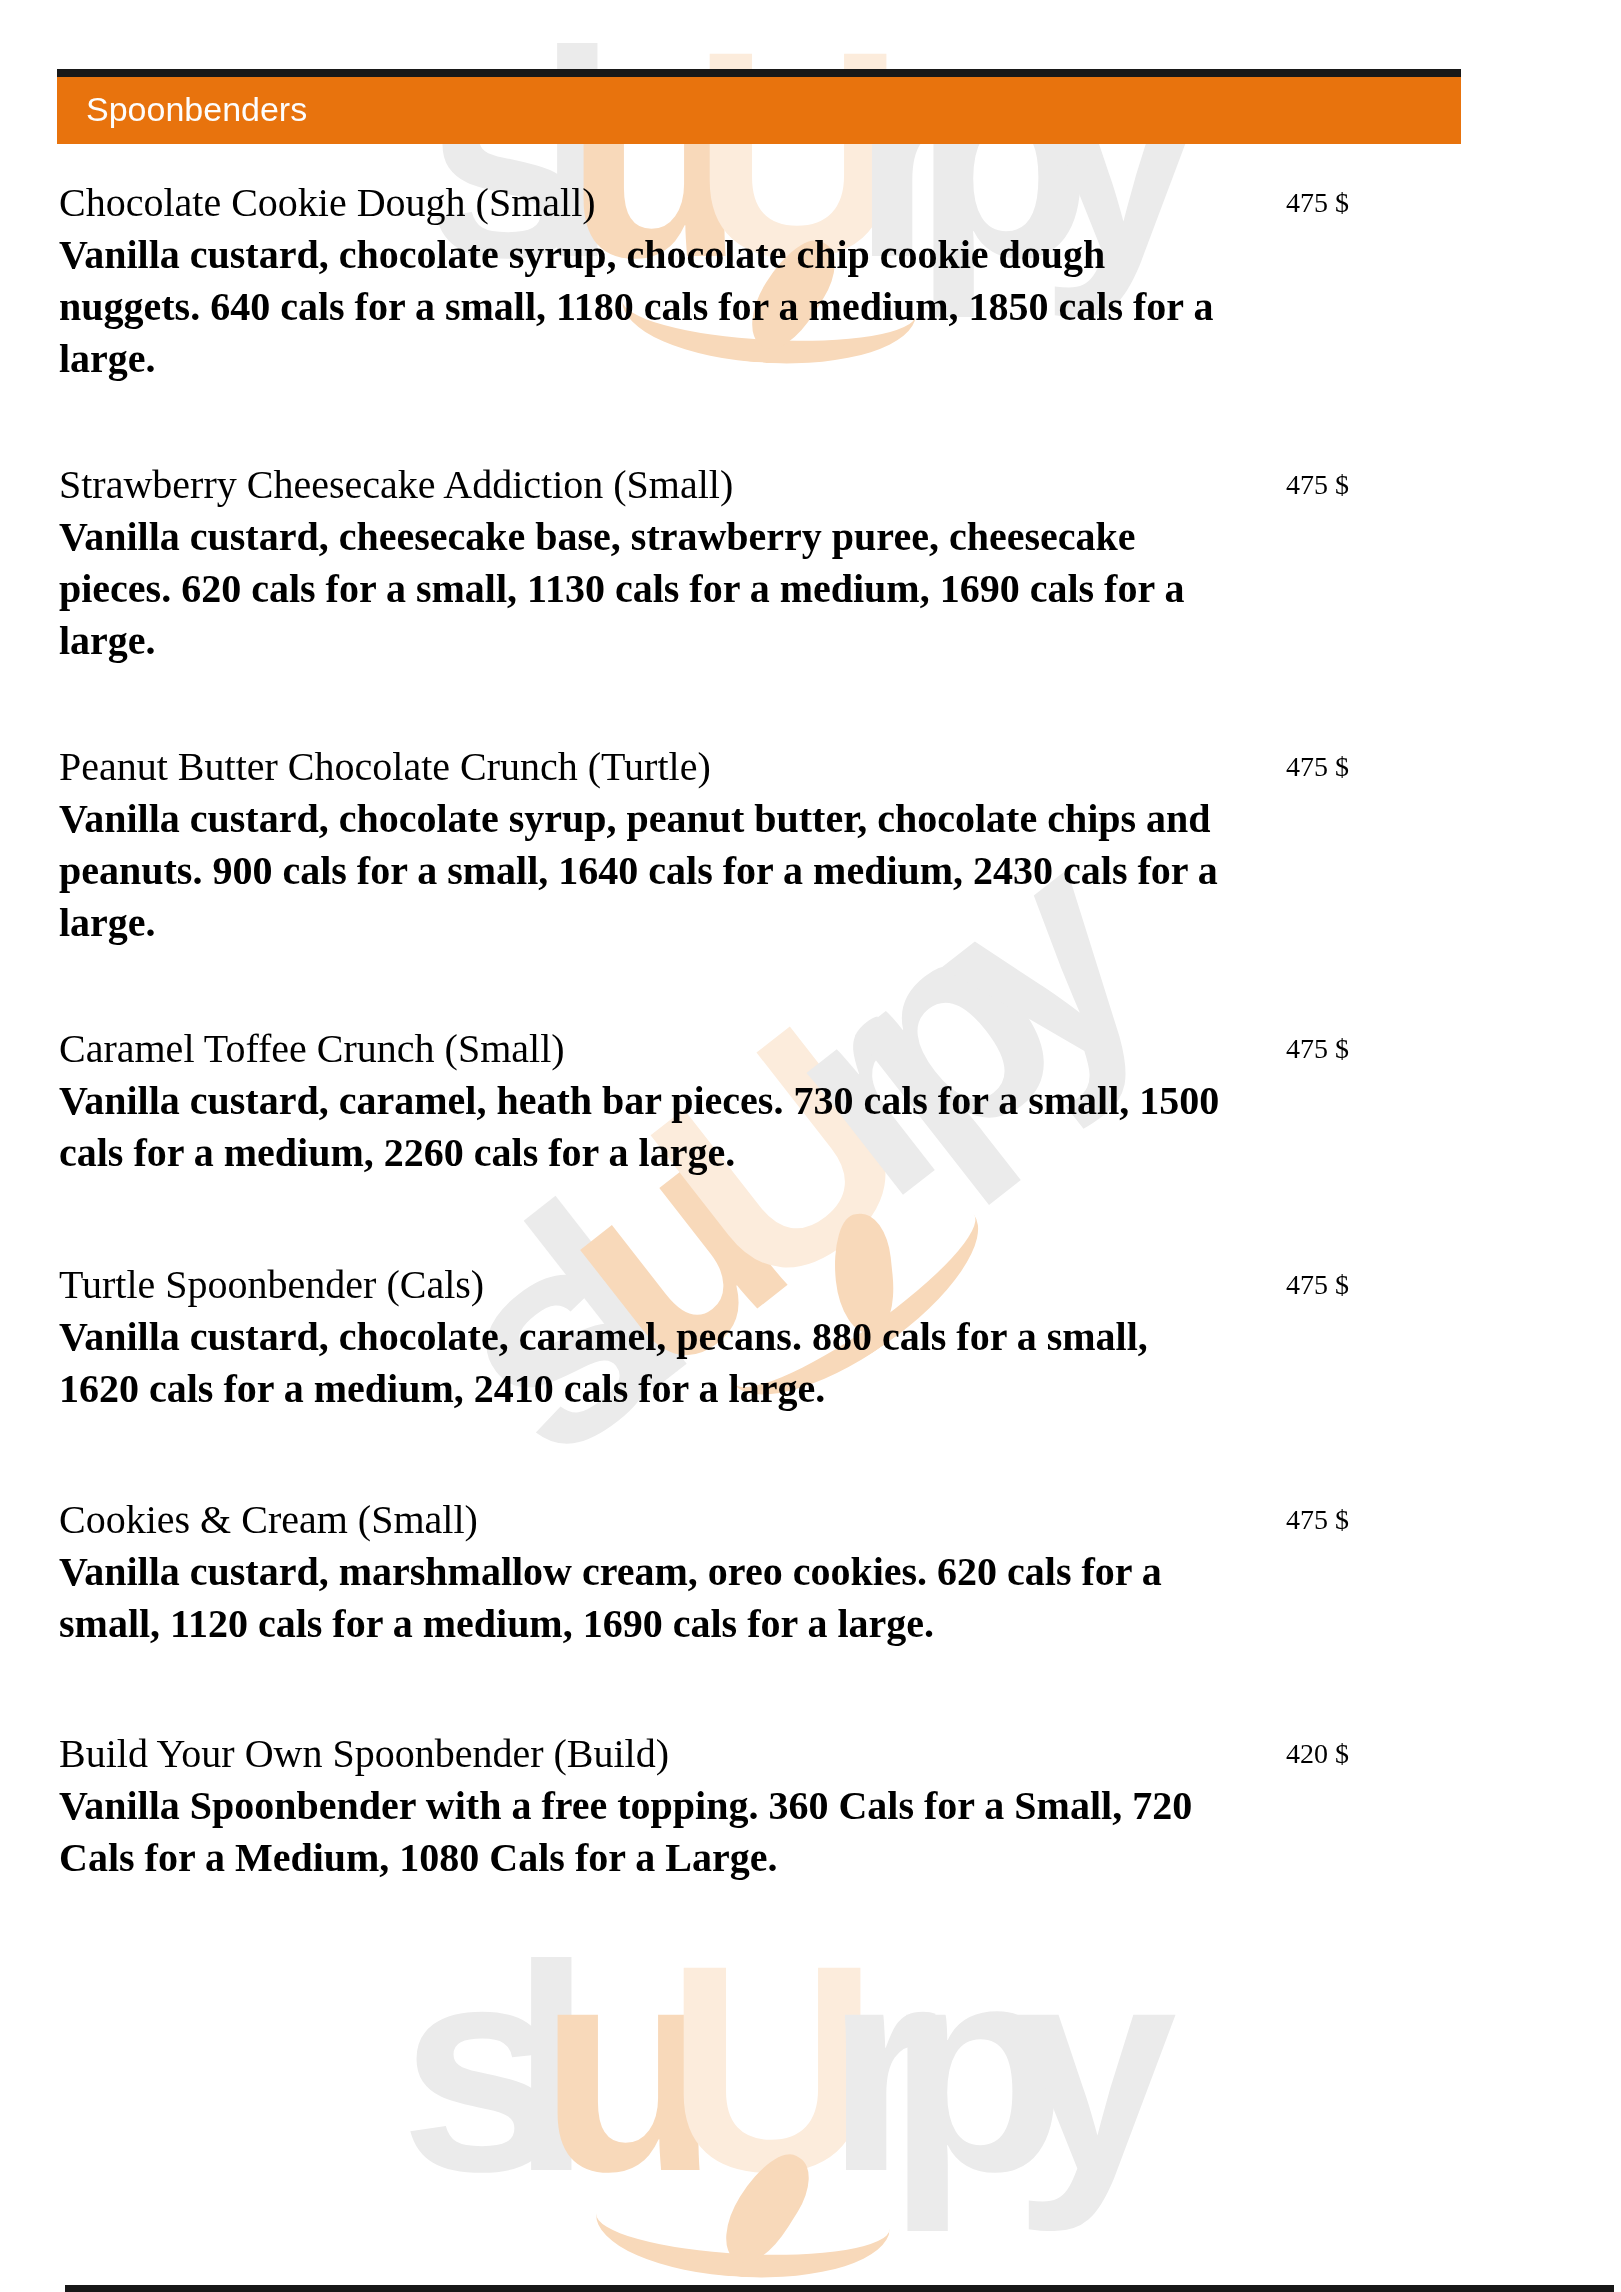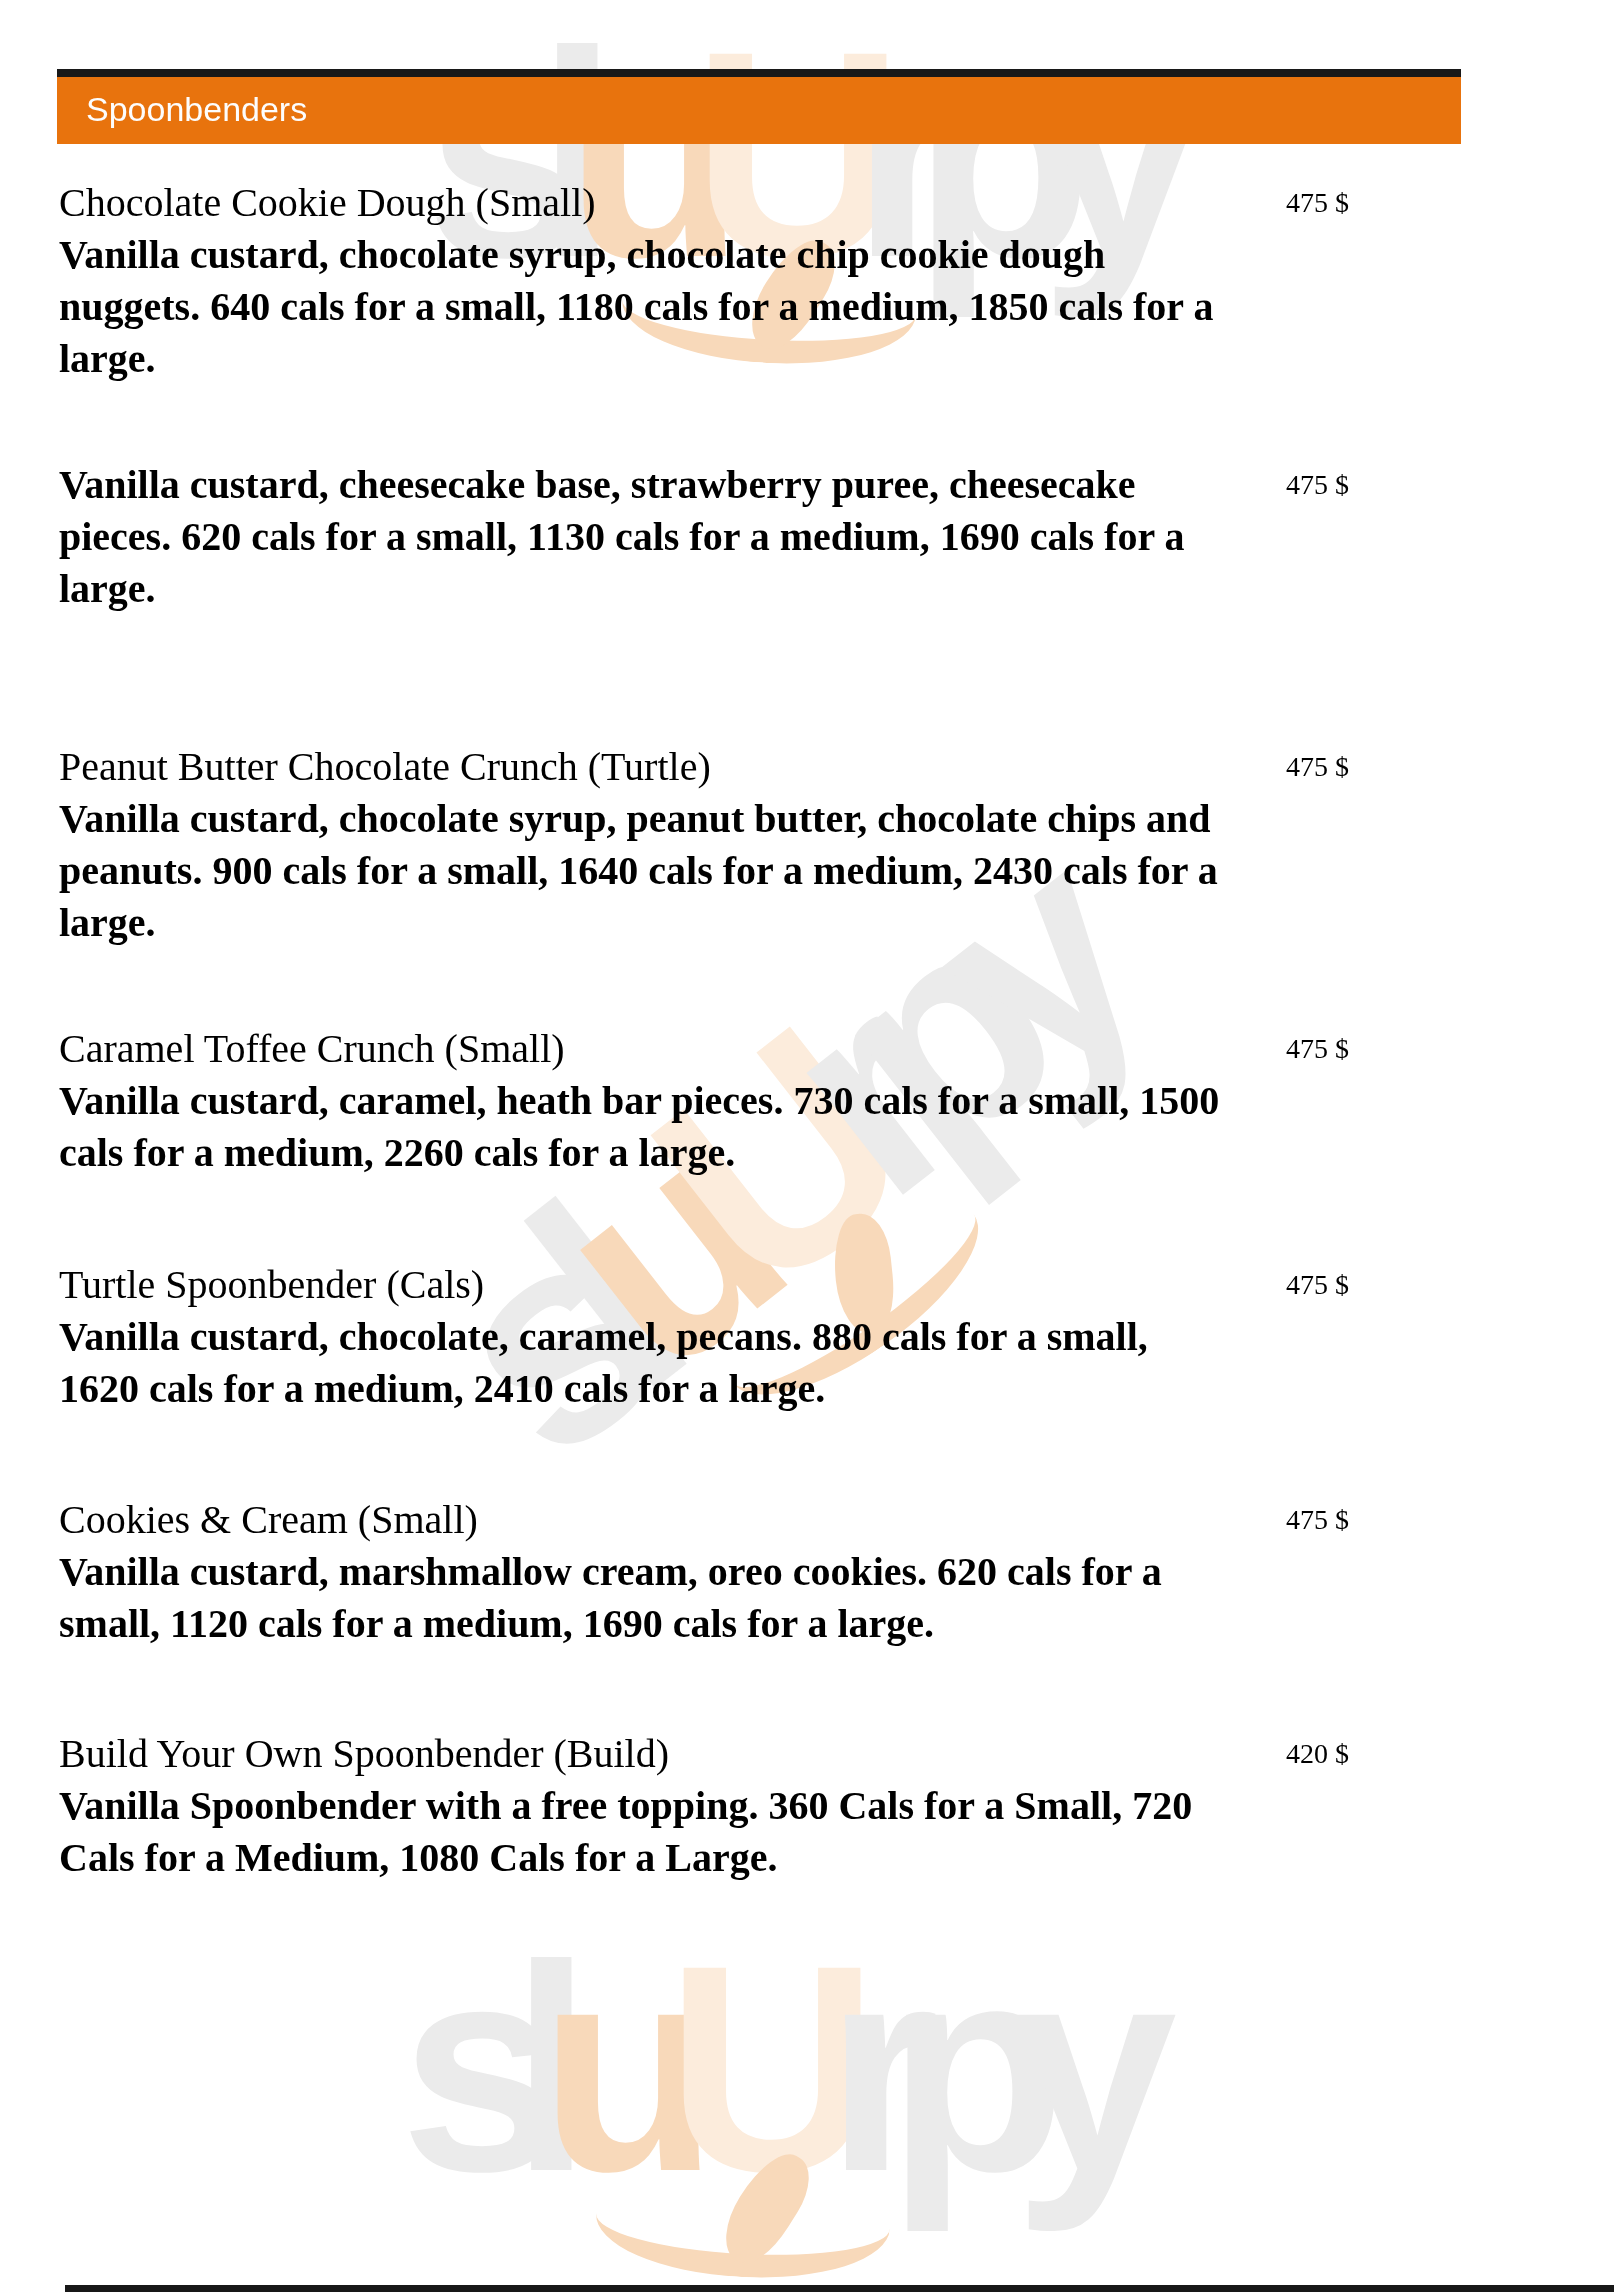--- a/index.html
+++ b/index.html
@@ -95,20 +95,21 @@
 
   <div class="item" style="top:177px">
     <div class="name">Chocolate Cookie Dough (Small)</div>
     <div class="price">475 $</div>
     <div class="desc">Vanilla custard, chocolate syrup, chocolate chip cookie dough
 nuggets. 640 cals for a small, 1180 cals for a medium, 1850 cals for a
 large.</div>
   </div>
 
   <div class="item" style="top:459px">
+    <div class="name">Strawberry Cheesecake Addiction (Small)</div>
     <div class="price">475 $</div>
     <div class="desc">Vanilla custard, cheesecake base, strawberry puree, cheesecake
 pieces. 620 cals for a small, 1130 cals for a medium, 1690 cals for a
 large.</div>
   </div>
 
   <div class="item" style="top:741px">
     <div class="name">Peanut Butter Chocolate Crunch (Turtle)</div>
     <div class="price">475 $</div>
     <div class="desc">Vanilla custard, chocolate syrup, peanut butter, chocolate chips and

